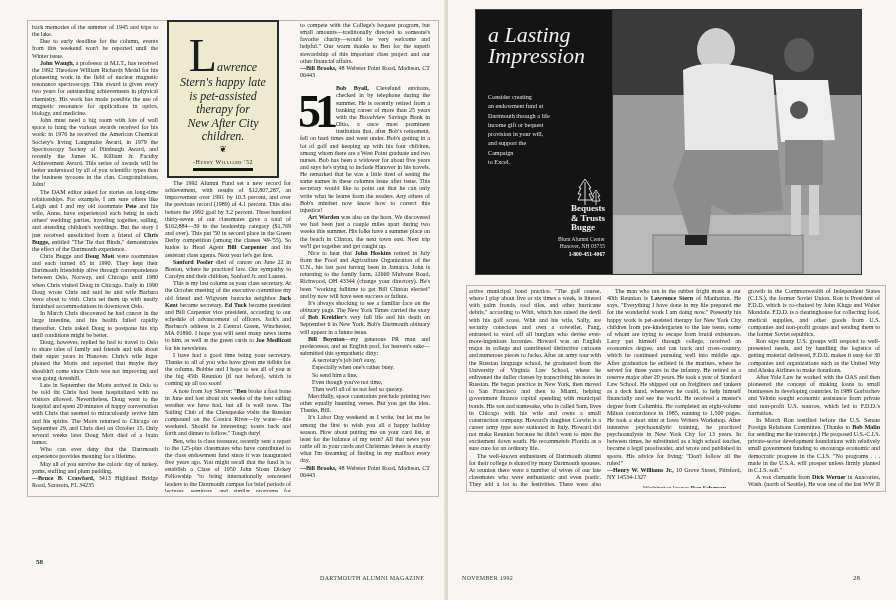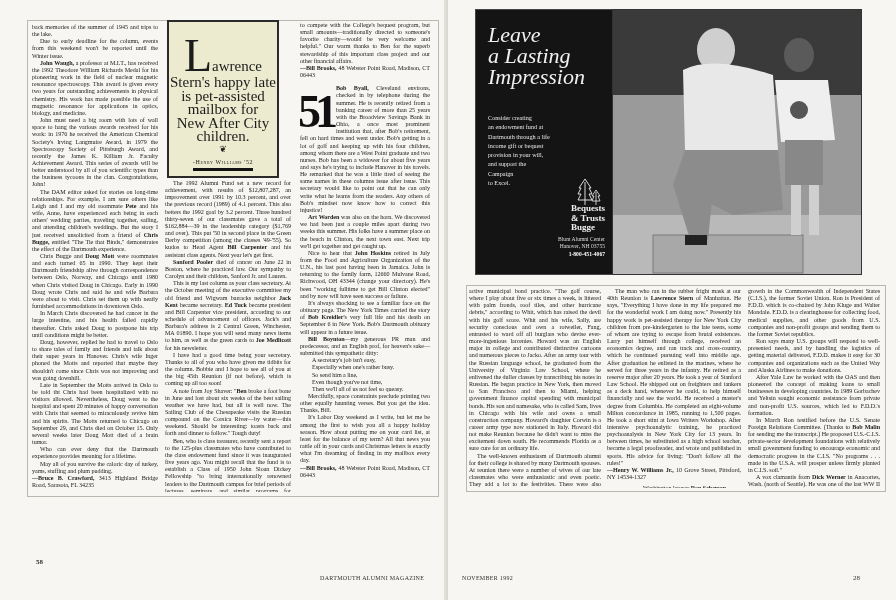--- a/index.html
+++ b/index.html
@@ -10,21 +10,21 @@
   .gutter{position:absolute;left:444px;top:0;width:6px;height:600px;background:linear-gradient(90deg,#e6e4de,#d9d7d0,#e6e4de);}
   .frame{position:absolute;border:1px solid #b9b7b0;}
   .col{position:absolute;font-size:6.1px;line-height:7.15px;text-align:justify;overflow:hidden;letter-spacing:-0.05px;}
   .col p{margin:0;text-indent:8px;}
   .col p.noi{text-indent:0;}
   .col b{font-weight:bold;}
   .col .verse{text-indent:0;padding-left:12px;}
   .dropcap{float:left;font-family:"Liberation Serif",serif;font-weight:bold;font-size:46px;line-height:50px;letter-spacing:-6px;margin:2px 4px -2px -2px;color:#111;}
   .adbox{position:absolute;left:167px;top:20px;width:112px;height:158px;background:#ecebcf;border:2px solid #2a2a2a;box-sizing:border-box;text-align:center;}
   .adbox .bigL{font-size:46px;line-height:40px;margin-top:12px;display:inline;}
-  .adbox .line{font-size:15px;line-height:13.5px;color:#1c1c1c;}
+  .adbox .line{font-size:12px;line-height:13.5px;color:#1c1c1c;font-style:italic;}
   .adbox .sig{font-size:6px;letter-spacing:0.6px;margin-top:4px;font-variant:small-caps;}
   .adbox .bar{width:60px;height:3px;background:#111;margin:3px auto 0;}
   .adbox .paw{font-size:9px;line-height:11px;}
   .bequest{position:absolute;left:475px;top:9px;width:137px;height:264px;background:#141414;border:1px solid #444;color:#f0f0f0;}
   .bequest .title{font-style:italic;font-size:22px;line-height:21px;padding:14px 0 0 12px;font-family:"Liberation Serif",serif;}
   .bequest .body{font-size:6.2px;line-height:9.3px;padding:26px 0 0 12px;color:#e6e6e6;}
   .bequest .office{position:absolute;right:8px;top:194px;text-align:left;font-weight:bold;font-size:9px;line-height:9.5px;}
   .bequest .addr{position:absolute;right:8px;top:226px;text-align:right;font-size:5.6px;line-height:7.3px;color:#ddd;}
   .bequest .addr .phone{font-weight:bold;color:#fff;}
   .tree{position:absolute;right:12px;top:168px;}
@@ -53,21 +53,21 @@
     <p class="noi"><b>—Bruce B. Crawford,</b><span> 3413 Highland Bridge Road, Sarasota, FL 34235</span></p>
 
   </div>
 
   <div class="adbox">
     <div style="margin-top:14px;">
       <span class="bigL">L</span><span class="line">awrence</span>
     </div>
     <div class="line">Stern's happy late</div>
     <div class="line">is pet-assisted</div>
-    <div class="line">mailbox for</div>
+    <div class="line">therapy for</div>
     <div class="line">New After City</div>
     <div class="line">children.</div>
     <div class="paw">❦</div>
     <div class="sig">-Henry Williams '52</div>
     <div class="bar"></div>
   </div>
 
   <div class="col" style="left:165px;top:180px;width:126px;height:312px;">
     <p><span>The 1992 Alumni Fund set a new record for achievement, with results of $12,807,287, an improvement over 1991 by 10.3 percent, and over the previous record (1989) of 4.1 percent. This also betters the 1992 goal by 3.2 percent. Three hundred thirty-seven of our classmates gave a total of $162,884—39 in the leadership category ($1,769 and over). This put '50 in second place in the Green Derby competition (among the classes '49-'55). So kudos to Head Agent </span><b>Bill Carpenter</b><span> and his assistant class agents. Next year let's get first.</span></p>
     <p><b>Sanford Pooler</b><span> died of cancer on June 22 in Boston, where he practiced law. Our sympathy to Carolyn and their children, Sanford Jr. and Lauren.</span></p>
@@ -101,21 +101,20 @@
 </div>
 
 <div class="gutter"></div>
 
 <div class="page right">
   <div class="frame" style="left:18px;top:285px;width:418px;height:205px;"></div>
 </div>
 
 <div class="bequest">
   <div class="title">
-    <div>Leave</div>
     <div>a Lasting</div>
     <div>Impression</div>
   </div>
   <div class="body">
     <div>Consider creating</div>
     <div>an endowment fund at</div>
     <div>Dartmouth through a life</div>
     <div>income gift or bequest</div>
     <div>provision in your will,</div>
     <div>and support the</div>

